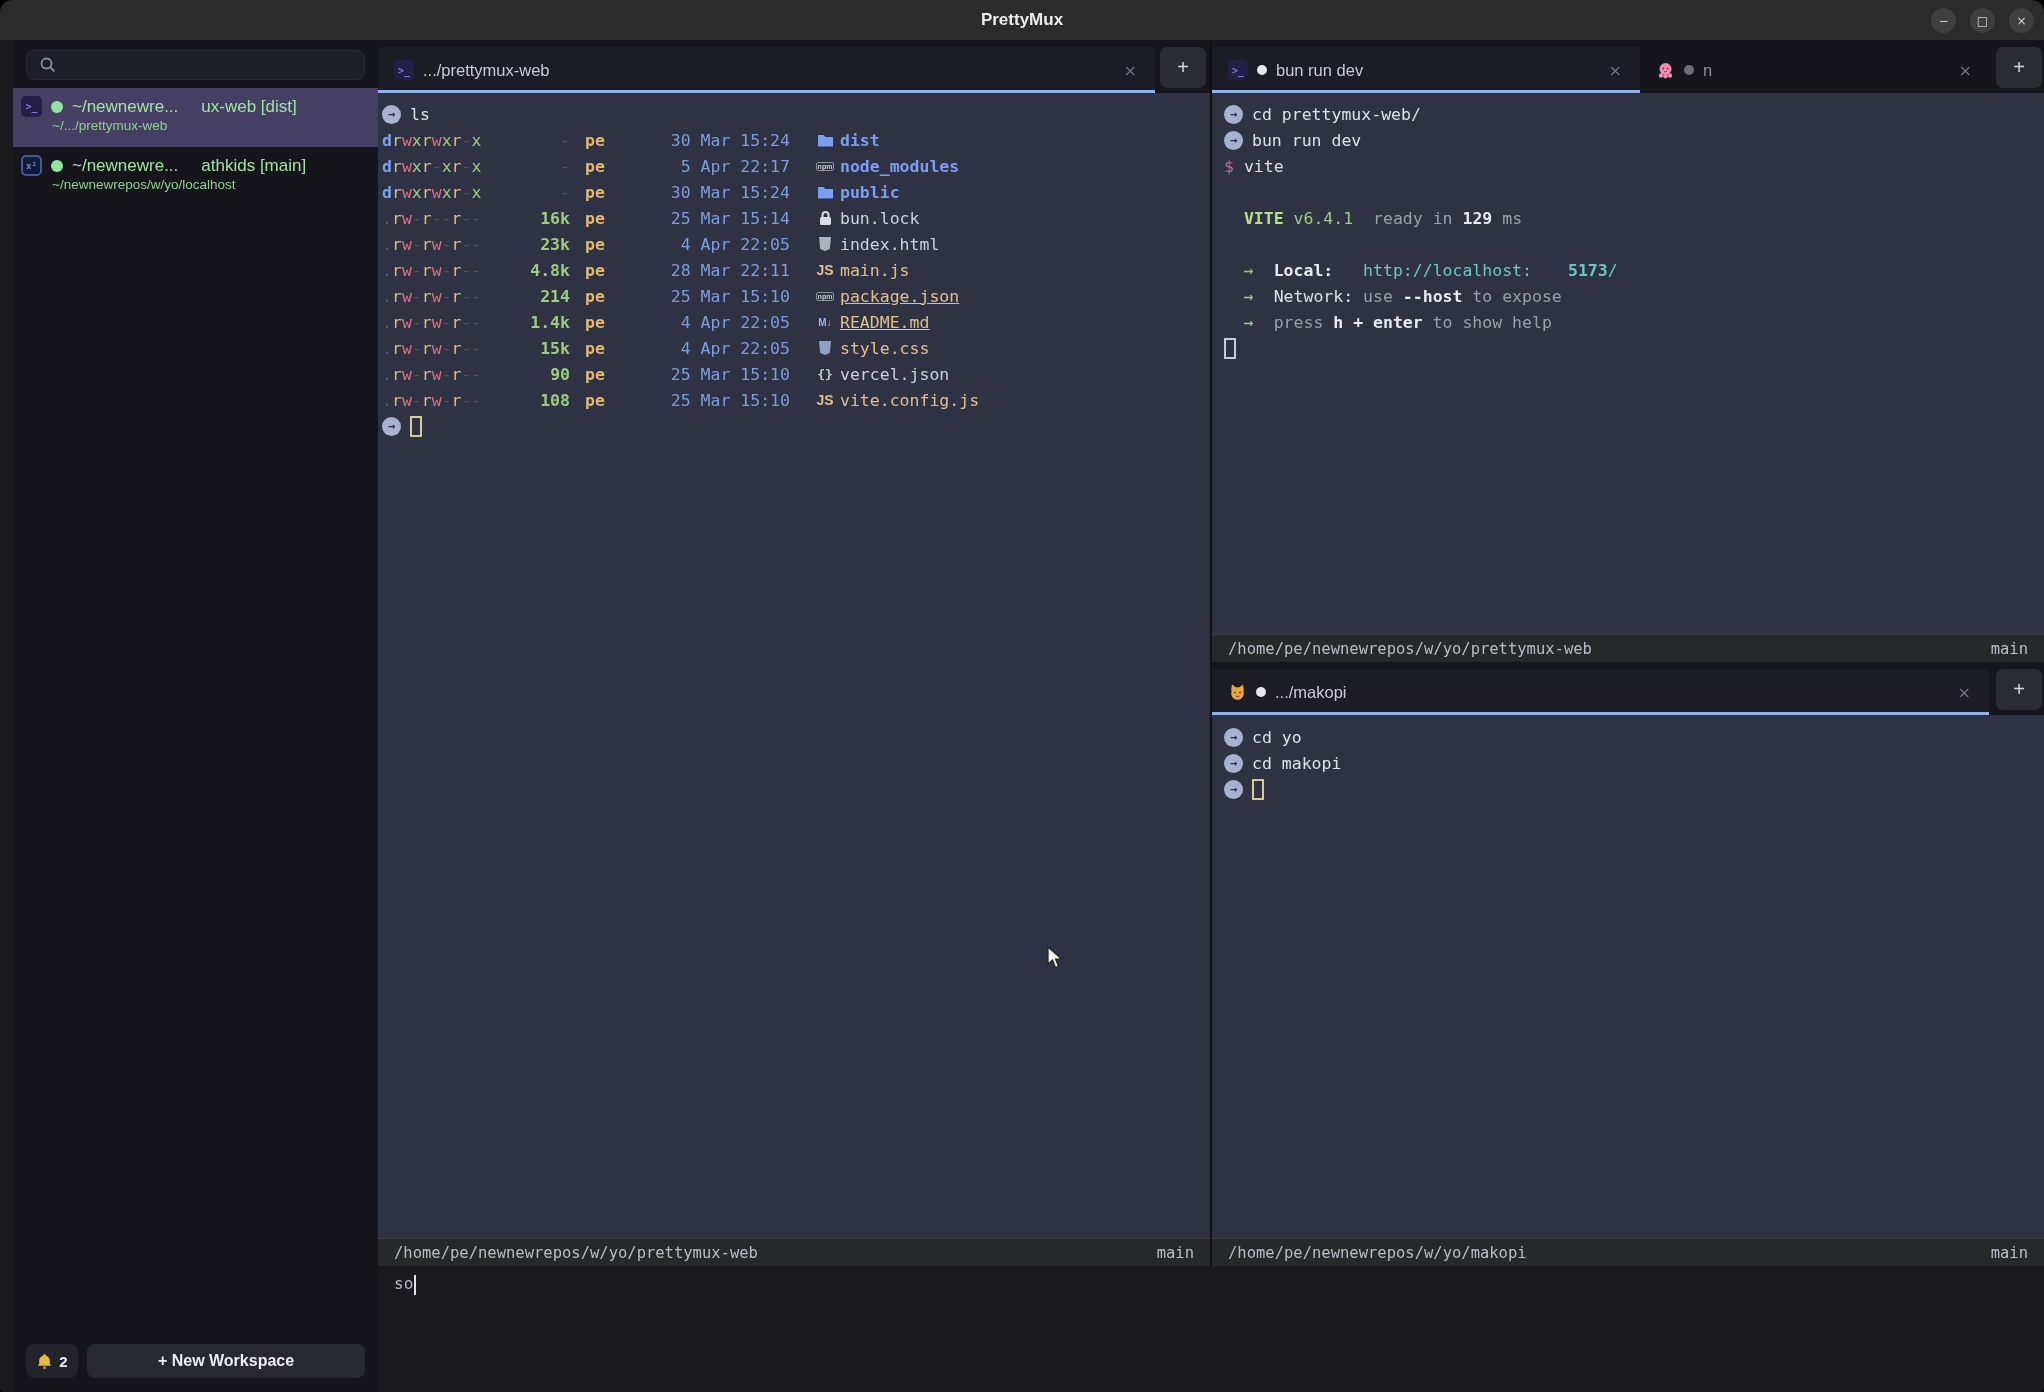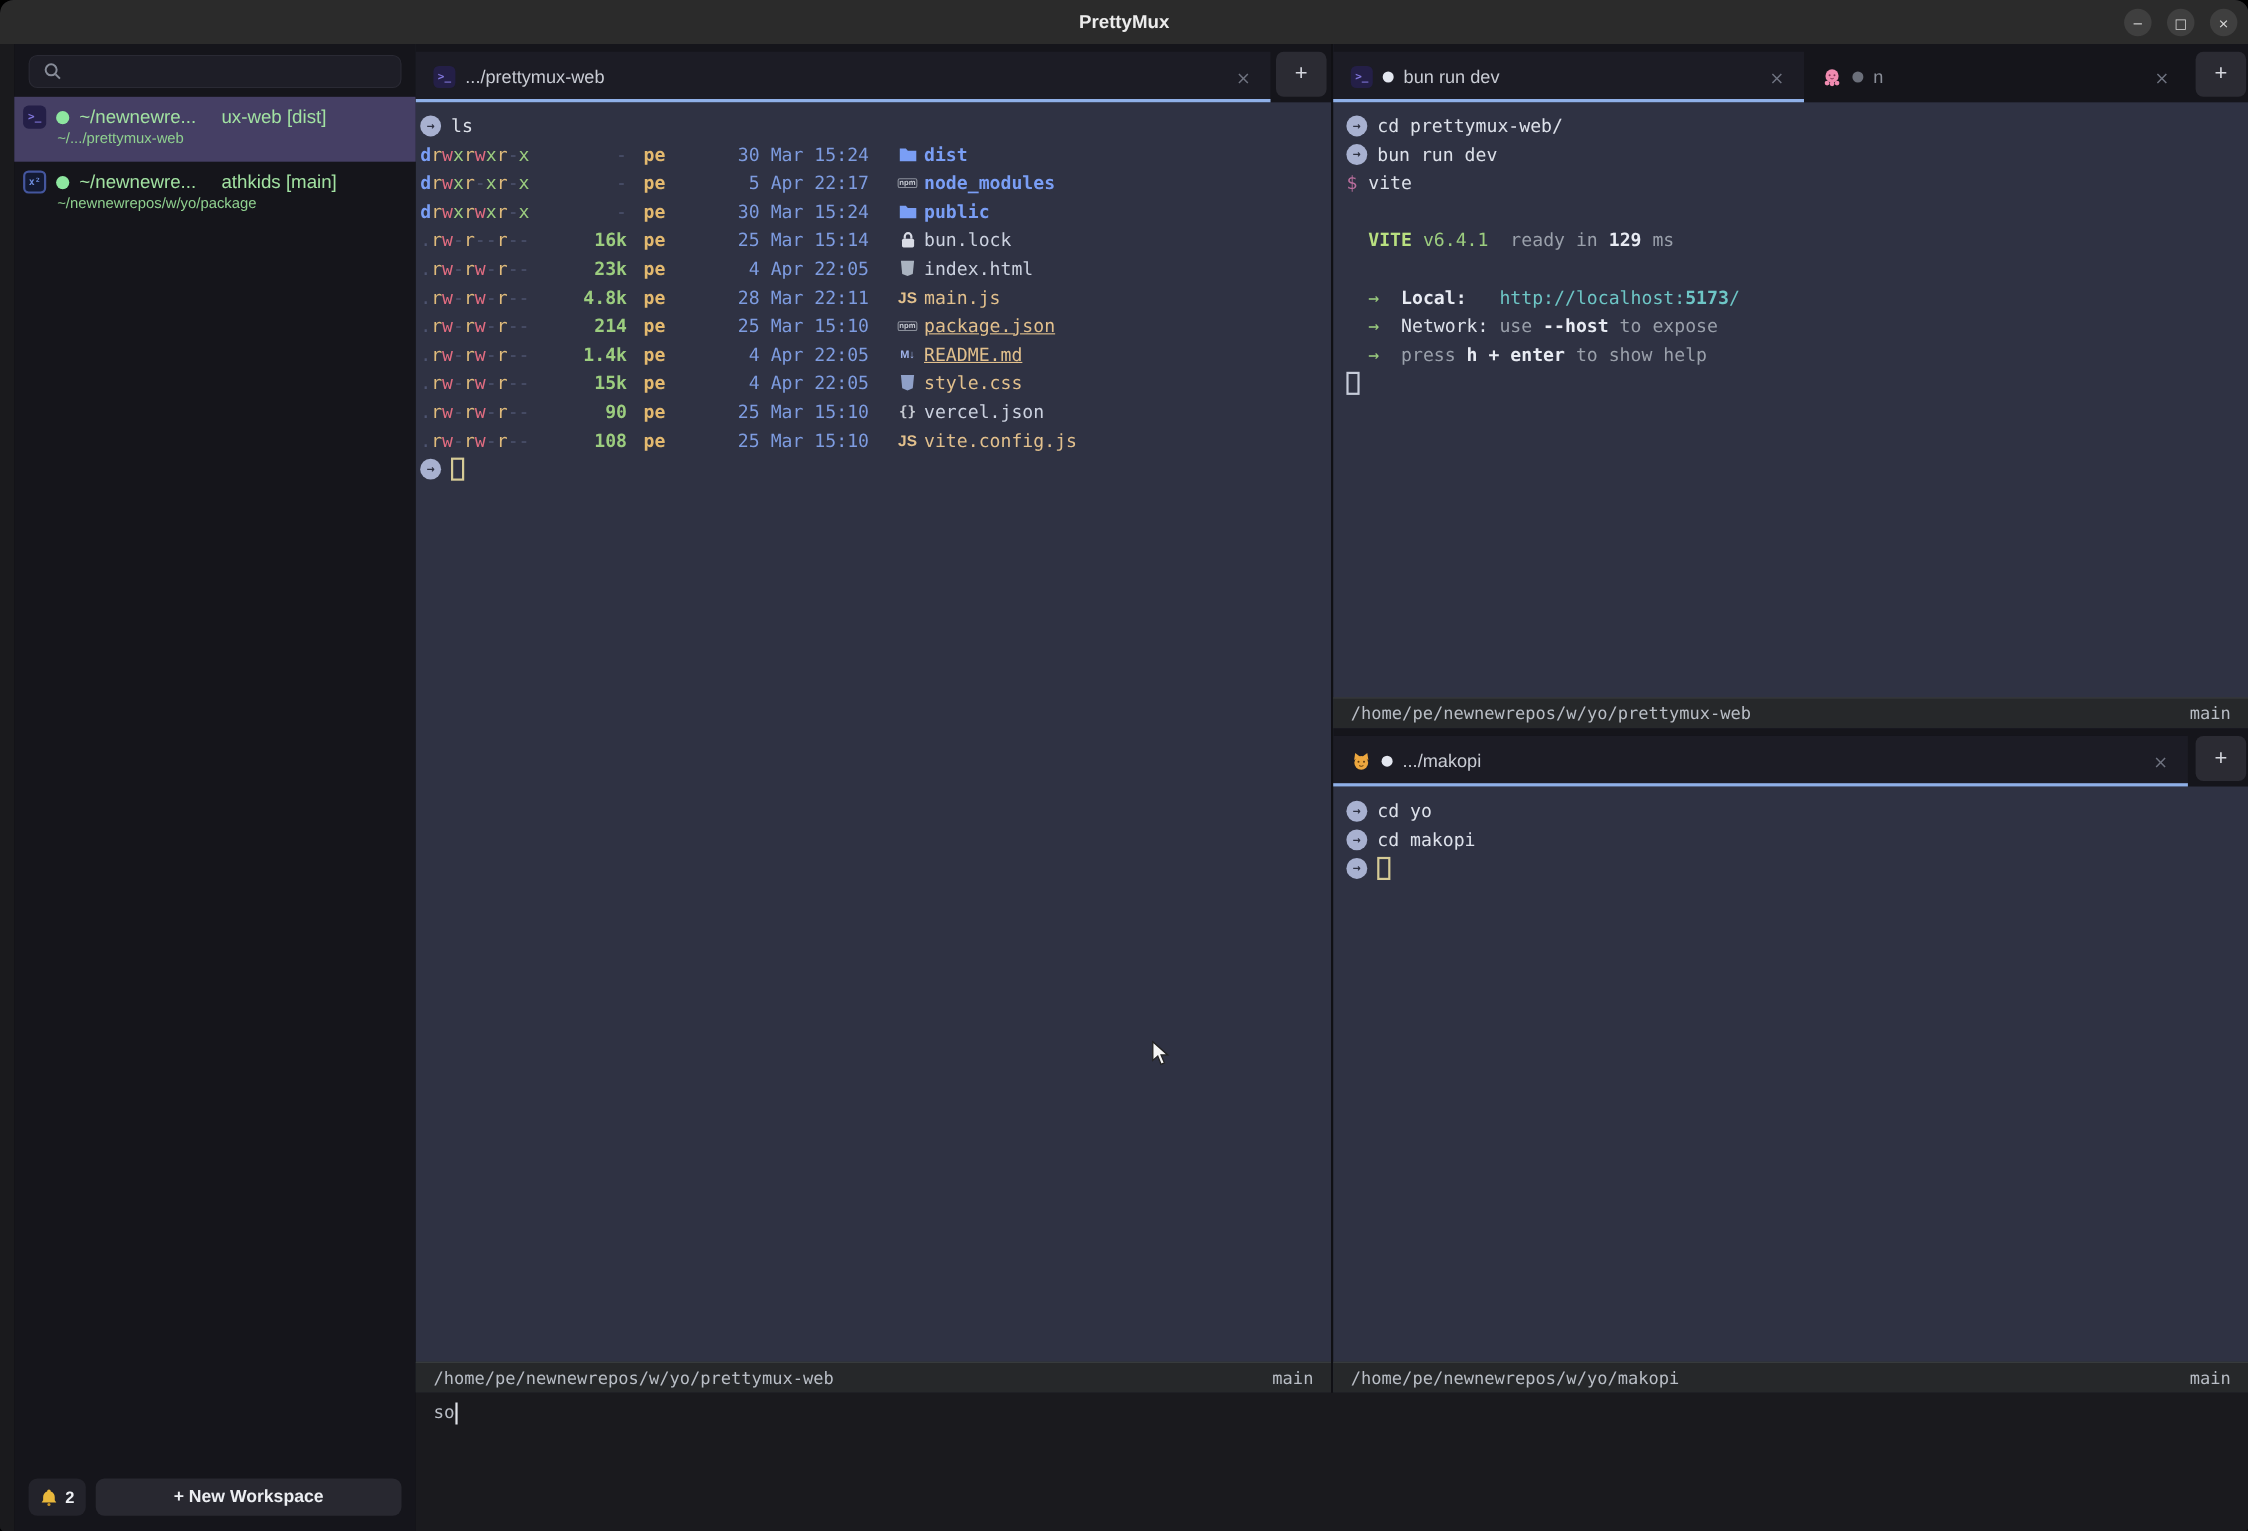--- a/index.html
+++ b/index.html
@@ -80,21 +80,21 @@
   .ficon { width:20px; display:inline-flex; align-items:center; justify-content:center; flex:0 0 auto; }
   .ficon .txt-js { color:#e2c08d; font-size:14px; font-weight:bold; font-family:"Liberation Sans",sans-serif; }
   .ficon .txt-md { color:#9fb2e8; font-size:10px; font-weight:bold; font-family:"Liberation Sans",sans-serif; }
   .ficon .txt-braces { color:#c6cad2; font-size:13px; font-weight:bold; }
   .ficon .txt-npm { color:#c6cad2; font-size:7px; font-weight:bold; border:1px solid #8a8f9a; border-radius:2px; padding:0 1px; font-family:"Liberation Sans",sans-serif; }
 
   
   .c-white { color:#dde1ea; } .c-bwhite { color:#e8ebf3; font-weight:bold; }
   .c-dim { color:#9aa0ab; }
   .c-green { color:#9ccd7f; } .c-bgreen { color:#b9e080; font-weight:bold; }
-  .c-cyan { color:#6ec6c6; } .c-bcyan { color:#6ec6c6; font-weight:bold; }
+  .c-cyan { color:#6ec6c6; } .c-bcyan { color:#6ec6c6; font-weight:bold;margin-left:36px; }
   .c-pink { color:#bb6f9e; }
 
   .statusbar { position:absolute; left:0; right:0; height:28px; background:#26282a; border-top:1px solid #3a3d3f; display:flex; align-items:center; font-family:"DejaVu Sans Mono", monospace; font-size:15.5px; color:#b9bec6; padding:0 16px; }
   .statusbar .branch { margin-left:auto; }
   .status-bottom { bottom:0; }
 
   
   .bottom-input { position:absolute; left:378px; right:0; top:1266px; bottom:0; background:#1a1a1e; font-family:"DejaVu Sans Mono", monospace; font-size:16px; color:#b8bcc4; padding:8px 0 0 16px; }
   .ibeam { display:inline-block; width:2px; height:20px; background:#dfe2e8; vertical-align:middle; margin-left:1px; }
 
@@ -136,21 +136,21 @@
         </div>
         <div class="ws-path">~/.../prettymux-web</div>
       </div>
       <div class="ws-item">
         <div class="ws-row1">
           <span class="ws-badge badge-math">x²</span>
           <span class="ws-dot"></span>
           <span class="ws-repo">~/newnewre...</span>
           <span class="ws-session">athkids [main]</span>
         </div>
-        <div class="ws-path">~/newnewrepos/w/yo/package</div>
+        <div class="ws-path">~/newnewrepos/w/yo/localhost</div>
       </div>
     </div>
 
     <div class="sidebar-bottom">
       <div class="bell-btn">
         <svg width="17" height="17" viewBox="0 0 18 18">
             <path d="M9 1.2a1.8 1.8 0 0 1 1.8 1.8c2.4.8 3.8 2.9 3.8 5.3v3.2l1.5 2.1H1.9l1.5-2.1V8.3c0-2.4 1.4-4.5 3.8-5.3A1.8 1.8 0 0 1 9 1.2z" fill="#e9b83c"></path>
             <circle cx="9" cy="15.6" r="1.5" fill="#c99322"></circle>
           </svg>
         <span>2</span>

